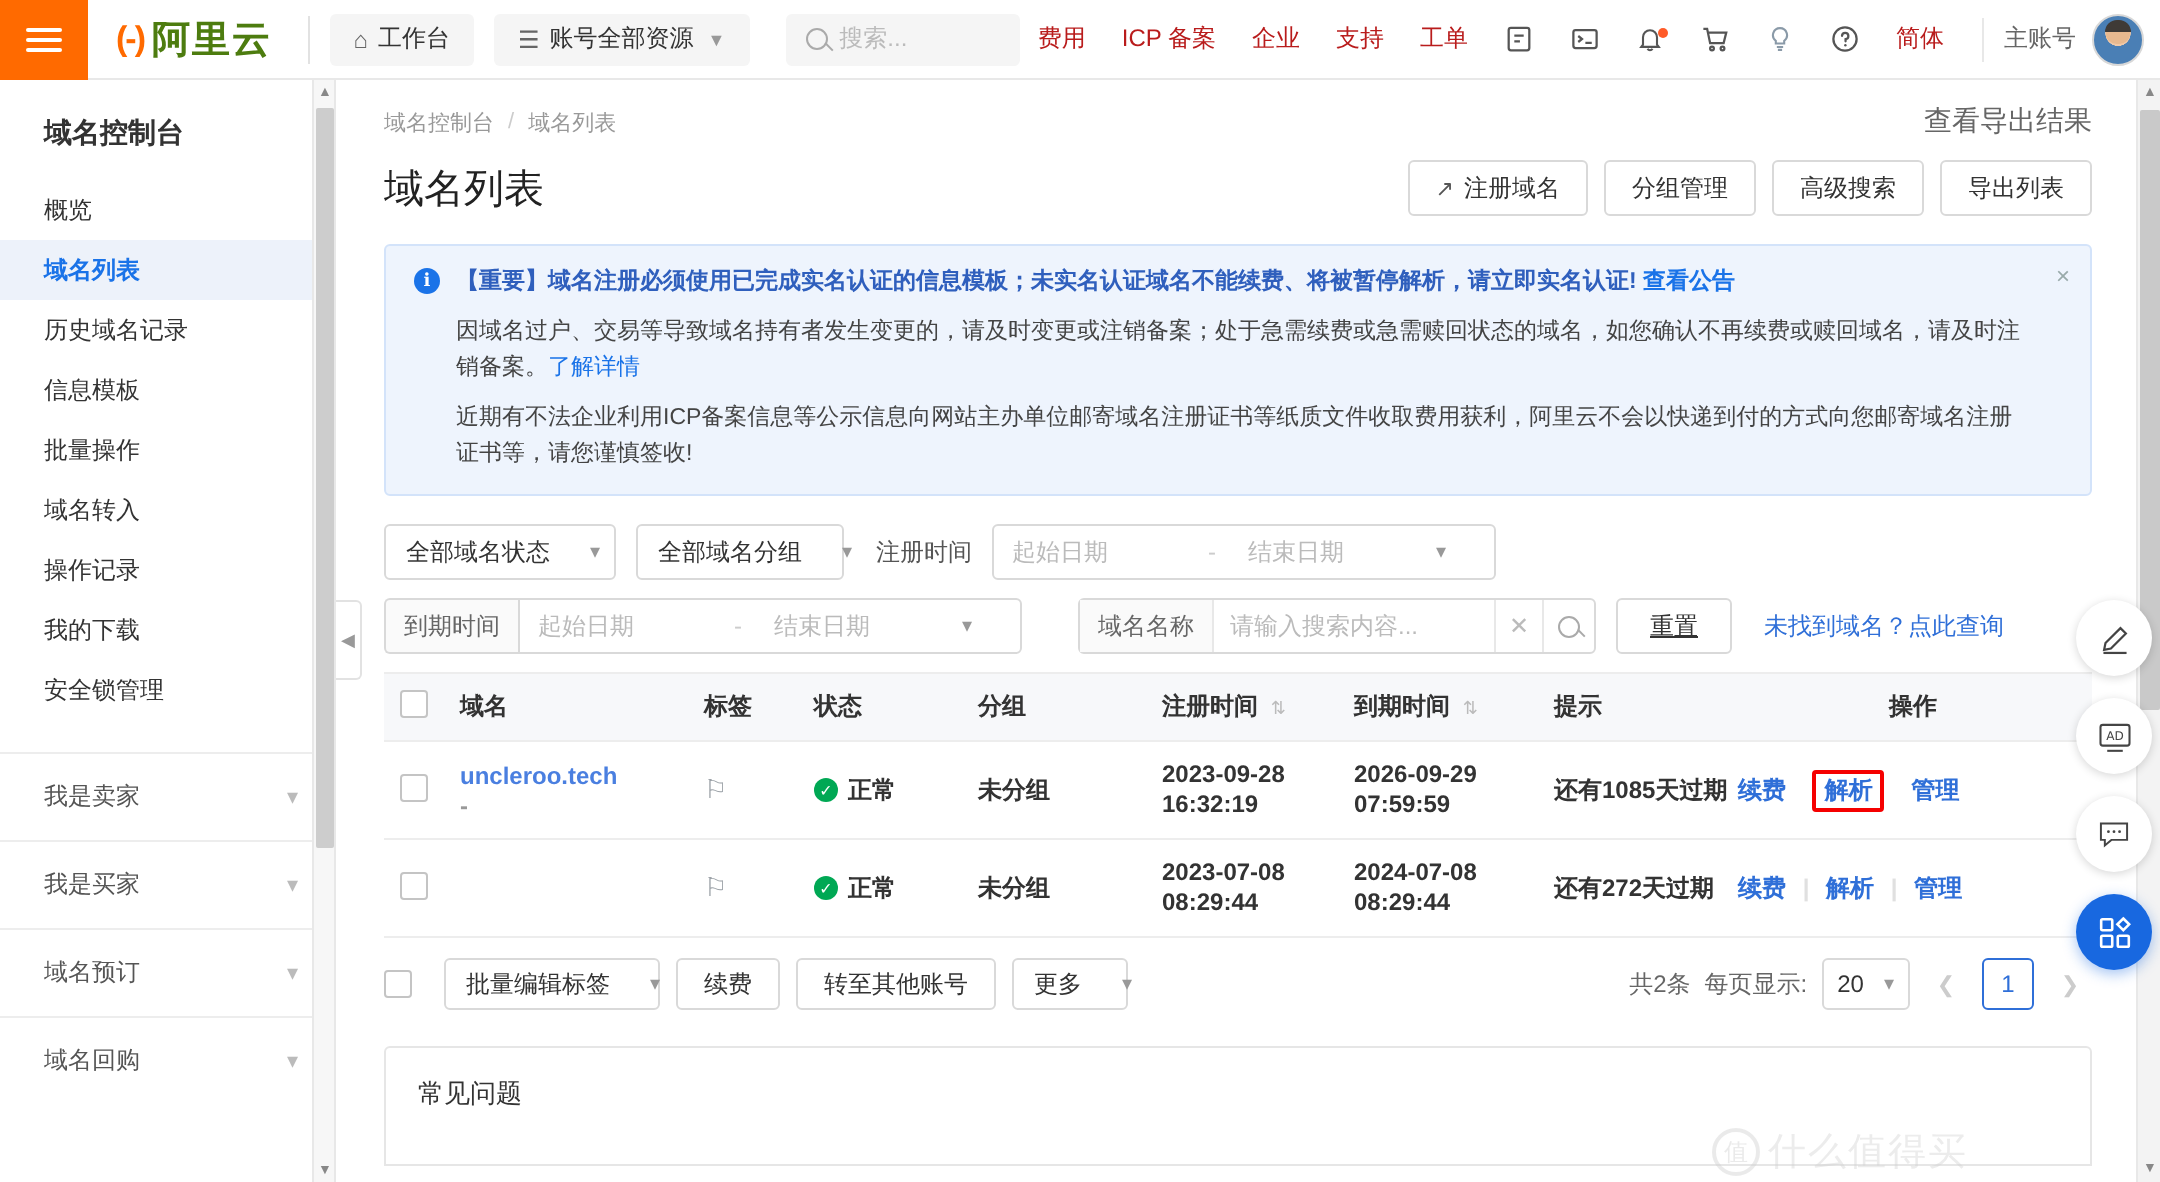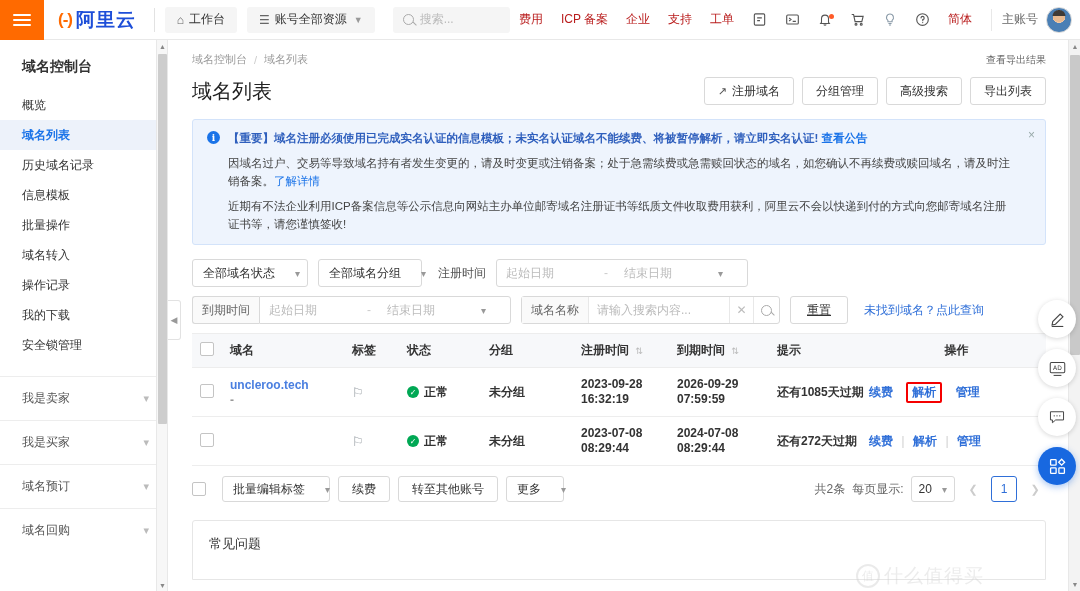--- a/index.html
+++ b/index.html
@@ -23,21 +23,21 @@
     width: 44px; height: 40px; background: #FF6A00;
     display: flex; align-items: center; justify-content: center;
     flex-direction: column; gap: 3px; cursor: pointer; flex: 0 0 auto;
   }
   .hamburger span { display: block; width: 18px; height: 2px; background: #fff; border-radius: 1px; }
   .logo {
     display: flex; align-items: center; gap: 4px;
     padding: 0 14px 0 14px; height: 40px; flex: 0 0 auto;
   }
   .logo-mark { font-size: 17px; color: #FF6A00; font-weight: bold; letter-spacing: -1px; }
-  .logo-text { font-size: 19px; color: #1d4ed8; font-weight: bold; letter-spacing: 1px;
+  .logo-text { font-size: 19px; color: #4d7c0f; font-weight: bold; letter-spacing: 1px;
                font-family: "DejaVu Sans", sans-serif; }
   .logo-divider { width: 1px; height: 24px; background: #e2e2e2; margin-left: 4px; }
 
   .nav-chip {
     display: flex; align-items: center; gap: 5px;
     height: 26px; padding: 0 12px; margin-left: 10px;
     background: #f5f5f5; border-radius: 3px; font-size: 12px; color: #333;
     cursor: pointer; white-space: nowrap;
   }
   .nav-chip .cv { font-size: 9px; color: #999; margin-left: 2px; }
@@ -107,21 +107,21 @@
   
   .main {
     position: absolute; top: 40px; left: 168px; width: 912px; height: 551px;
     background: #f5f6f8; overflow: hidden;
   }
   .main-inner { position: relative; width: 900px; height: 551px; background: #fff; }
 
   .bcrumb { display: flex; align-items: center; padding: 12px 22px 0 24px; font-size: 11px; color: #999; }
   .bcrumb .bc-link { cursor: pointer; }
   .bcrumb .bc-sep { margin: 0 7px; color: #ccc; }
-  .bcrumb .bc-right { margin-left: auto; color: #666; cursor: pointer; font-size: 10px; }
+  .bcrumb .bc-right { margin-left: auto; color: #666; cursor: pointer; font-size: 14px; }
 
   .page-head { display: flex; align-items: center; padding: 10px 22px 0 24px; }
   .page-title { font-size: 20px; color: #222; font-weight: normal; }
   .head-btns { margin-left: auto; display: flex; gap: 8px; }
   .btn {
     height: 28px; min-width: 62px; padding: 0 13px; background: #fff;
     border: 1px solid #d9d9d9; border-radius: 3px; font-size: 12px; color: #333;
     display: inline-flex; align-items: center; justify-content: center; gap: 5px;
     cursor: pointer; white-space: nowrap;
     font-family: "Liberation Sans", "DejaVu Sans", sans-serif;
@@ -477,21 +477,21 @@
         <div class="frow">
           <div style="display:flex;align-items:center">
             <span class="lbl-attached">到期时间</span>
             <div class="daterange joined" style="width:252px">
               <span style="width:92px">起始日期</span>
               <span class="dr-dash">-</span>
               <span style="width:80px; margin-left:10px">结束日期</span>
               <span class="dr-chev">▾</span>
             </div>
           </div>
-          <div class="searchfield" style="">
+          <div class="searchfield" style="margin-left:18px">
             <span class="sf-label">域名名称</span>
             <span class="sf-input" style="width:140px">请输入搜索内容...</span>
             <span class="sf-clear">✕</span>
             <span class="sf-go">
               <span class="search-ico"></span>
             </span>
           </div>
           <div class="reset-btn">
             <span>重置</span>
           </div>

